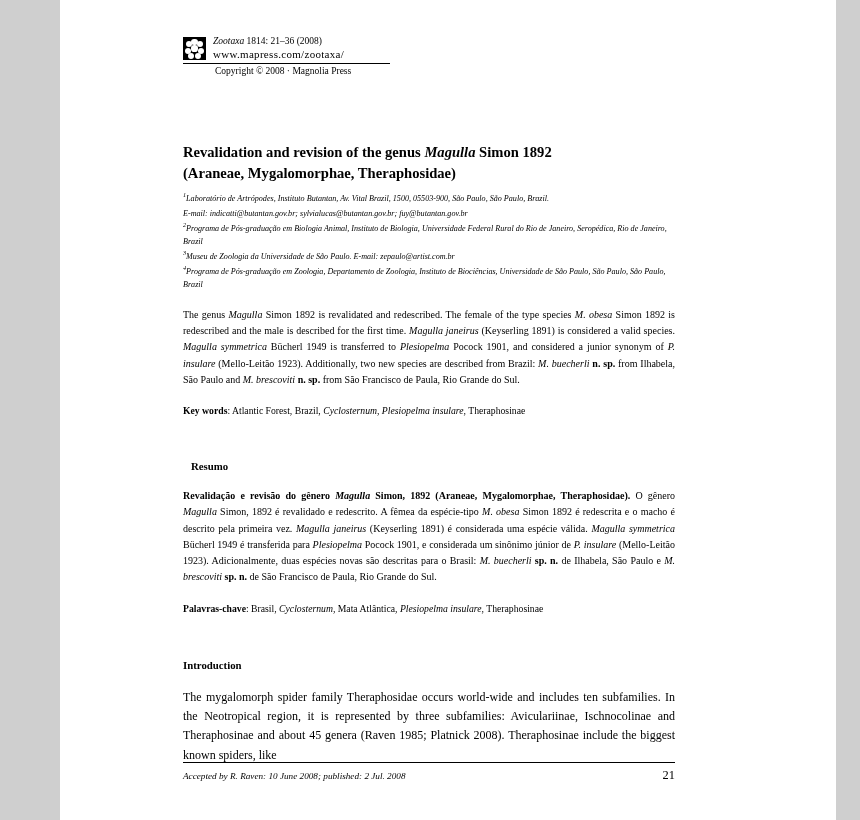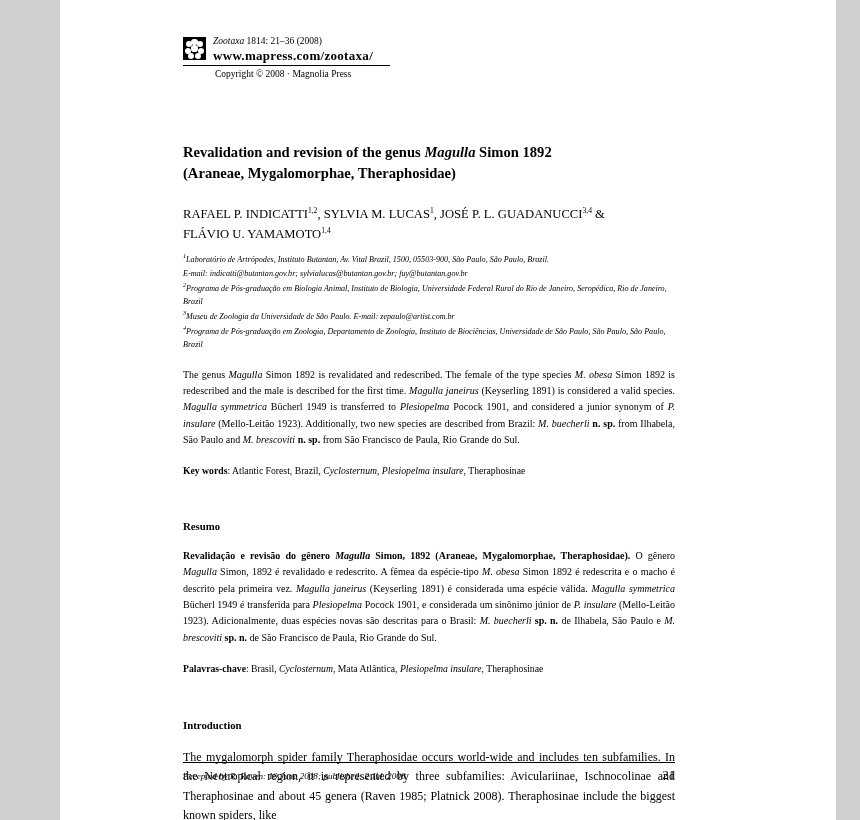--- a/index.html
+++ b/index.html
@@ -71,24 +71,23 @@
   .mast-lines {
     margin-left: 7px;
     line-height: 1.22;
   }
   .mast-line1 {
     font-size: 9.5px;
     white-space: nowrap;
   }
   .mast-line1 .jn { font-style: italic; }
   .mast-line2 {
-    font-size: 13px;
+    font-size: 11px;
     letter-spacing: 0.3px;
     white-space: nowrap;
-    font-weight: bold;
   }
   .mast-rule {
     border-top: 1px solid #000;
     margin-top: 2px;
     width: 207px;
   }
   .copyright {
     font-size: 9.5px;
     margin-top: 2.5px;
     white-space: nowrap;
@@ -150,21 +149,21 @@
   }
   .affils sup { font-size: 6.2px; vertical-align: super; font-style: italic; }
   .affil { text-align: left; }
 
   
   .sec-head {
     font-size: 10.8px;
     font-weight: bold;
   }
   .abstract-head { margin-top: 44px; }
-  .resumo-head { margin-top: 41px; }
+  .resumo-head { margin-top: 41px; margin-left: 8px; }
   .intro-head { margin-top: 42px; }
 
   .small-body {
     font-size: 10px;
     line-height: 1.63;
     text-align: justify;
     margin-top: 16px;
   }
   .small-body .it { font-style: italic; }
   .small-body .bd { font-weight: bold; }
@@ -244,24 +243,20 @@
       </div>
 
 
     </div>
 
     <div class="title">
       <span>Revalidation and revision of the genus </span><span class="it">Magulla</span><span> Simon 1892</span><br>
       <span>(Araneae, Mygalomorphae, Theraphosidae)</span>
     </div>
 
-    <div class="authors">
-      <span>RAFAEL P. INDICATTI</span><sup>1,2</sup><span>, SYLVIA M. LUCAS</span><sup>1</sup><span>, JOSÉ P. L. GUADANUCCI</span><sup>3,4</sup><span> &amp;</span><br>
-      <span>FLÁVIO U. YAMAMOTO</span><sup>1,4</sup>
-    </div>
 
     <div class="affils">
       <div class="affil"><sup>1</sup><span>Laboratório de Artrópodes, Instituto Butantan, Av. Vital Brazil, 1500, 05503-900, São Paulo, São Paulo, Brazil.</span></div>
       <div class="affil"><sup></sup><span> E-mail: indicatti@butantan.gov.br; sylvialucas@butantan.gov.br; fuy@butantan.gov.br</span></div>
       <div class="affil"><sup>2</sup><span>Programa de Pós-graduação em Biologia Animal, Instituto de Biologia, Universidade Federal Rural do Rio de Janeiro, Seropédica, Rio de Janeiro, Brazil</span></div>
       <div class="affil"><sup>3</sup><span>Museu de Zoologia da Universidade de São Paulo. E-mail: zepaulo@artist.com.br</span></div>
       <div class="affil"><sup>4</sup><span>Programa de Pós-graduação em Zoologia, Departamento de Zoologia, Instituto de Biociências, Universidade de São Paulo, São Paulo, São Paulo, Brazil</span></div>
     </div>
 
     <div class="small-body">

